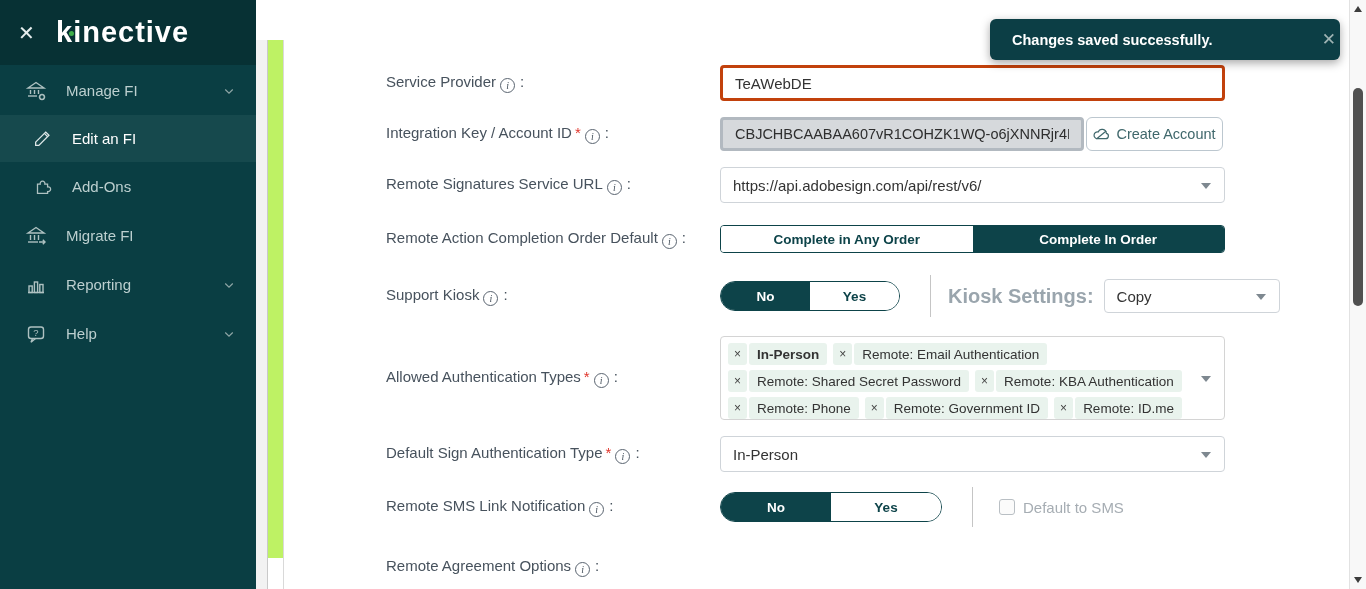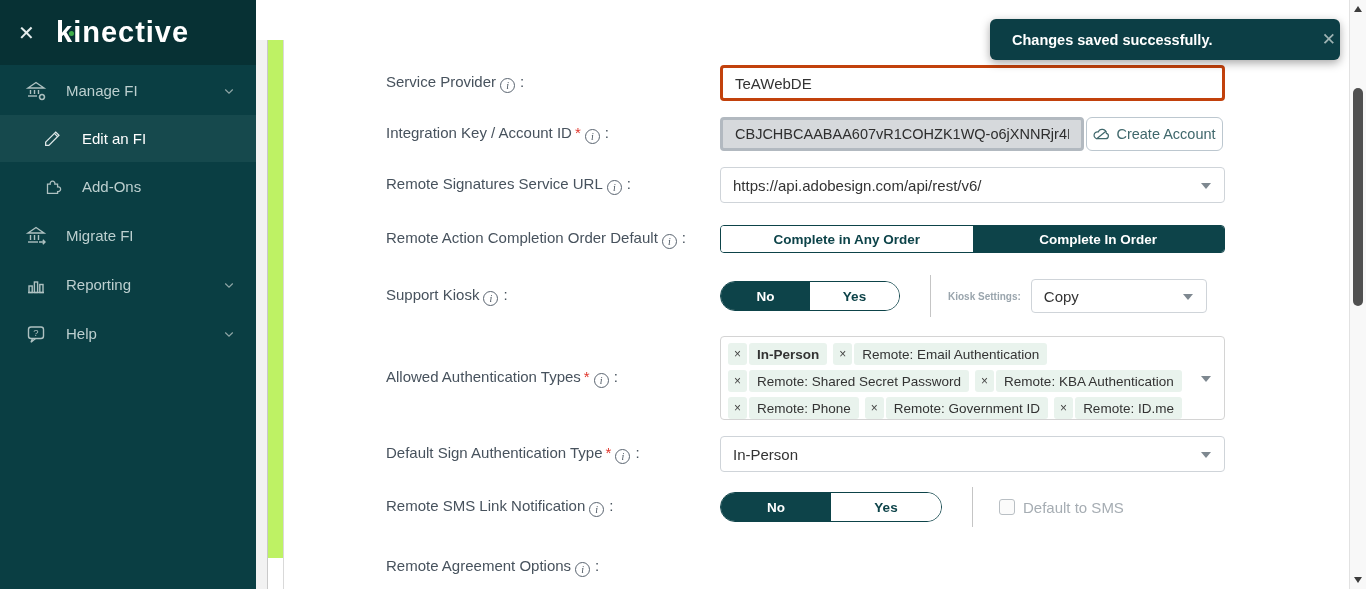--- a/index.html
+++ b/index.html
@@ -12,21 +12,21 @@
   .sidebar-header { height:65px; background:#073134; display:flex; align-items:center;
     padding-left:18px; }
   .close-x { color:#e6eeee; font-size:20px; cursor:pointer; width:28px; }
   .logo { position:relative; color:#ffffff; font-size:29px; font-weight:700;
     letter-spacing:1px; margin-left:10px; }
   .logo .dot { position:absolute; left:13px; top:15px; width:5px; height:5px;
     border-radius:50%; background:#3fae4a; }
   .menu { padding-top:1px; }
   .menu-item { height:49px; display:flex; align-items:center; padding-left:24px;
     color:#bccfcf; font-size:15px; cursor:pointer; position:relative; }
-  .menu-item.sub { padding-left:42px; }
+  .menu-item.sub { padding-left:32px; }
   .menu-item.active { background:#16494d; color:#ffffff; height:47px; }
   .menu-item .mi-icon { width:24px; height:24px; margin-right:18px; flex:0 0 24px; }
   .menu-item.sub .mi-icon { margin-right:16px; }
   .menu-item .chev { position:absolute; right:18px; top:50%; margin-top:-9px; }
   .mi-icon svg, .chev svg { display:block; }
 
   
   .main { position:absolute; left:256px; top:0; width:1093px; height:518px; background:#bef264;margin-top:40px; }
   .gutter { position:absolute; left:0; top:0; width:12px; height:589px;
     background:#f2f2f2; border-right:1px solid #c9c9c9; }
@@ -68,21 +68,21 @@
   .toggle .seg { display:flex; align-items:center; justify-content:center;
     font-size:13.5px; font-weight:700; color:#0d4349; cursor:pointer; background:#fff; }
   .toggle .seg.on { background:#0d4349; color:#ffffff; }
   .toggle.wide { width:505px; height:28px; border-radius:4px; }
   .toggle.wide .seg { width:252px; }
   .toggle.t180 { width:180px; height:30px; } .toggle.t180 .seg { width:90px; }
   .toggle.t222 { width:222px; height:30px; } .toggle.t222 .seg { width:111px; }
   .toggle.t200 { width:200px; height:29px; } .toggle.t200 .seg { width:100px; }
 
   .vdivider { width:1px; background:#c5c5c5; height:42px; margin:0 0 0 30px; }
-  .kiosk-label { color:#9aa5ad; font-weight:700; font-size:10px; margin:0 10px 0 17px; }
+  .kiosk-label { color:#9aa5ad; font-weight:700; font-size:20px; margin:0 10px 0 17px; }
   .copy-select { width:176px; height:34px; border:1px solid #cfd4d9; border-radius:4px;
     display:flex; align-items:center; padding:0 26px 0 12px; font-size:15px; color:#333;
     position:relative; cursor:pointer; }
 
   
   .chips-box { width:505px; height:84px; border:1px solid #d4d4d4; border-radius:4px;
     padding:6px 30px 6px 7px; position:relative; display:flex; flex-wrap:wrap;
     align-content:flex-start; gap:5px 6px; cursor:pointer; }
   .chip { display:inline-flex; height:22px; }
   .chip .x { width:19px; background:#e9f3ed; border-radius:3px; display:flex;

